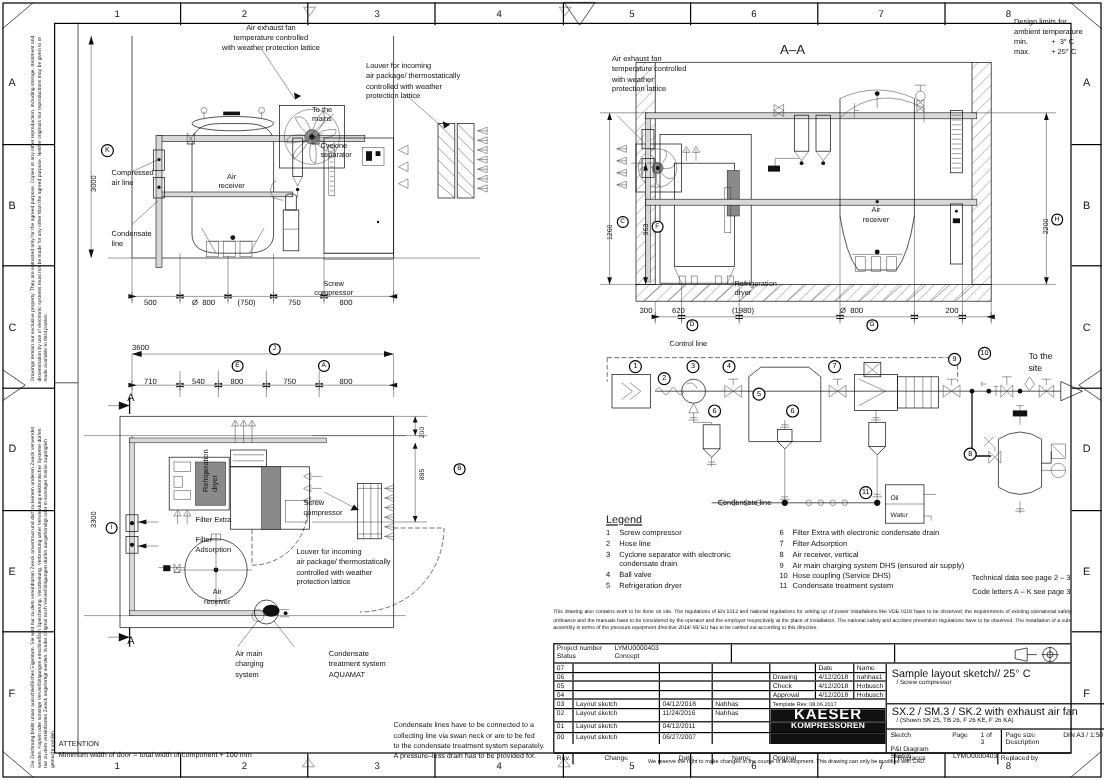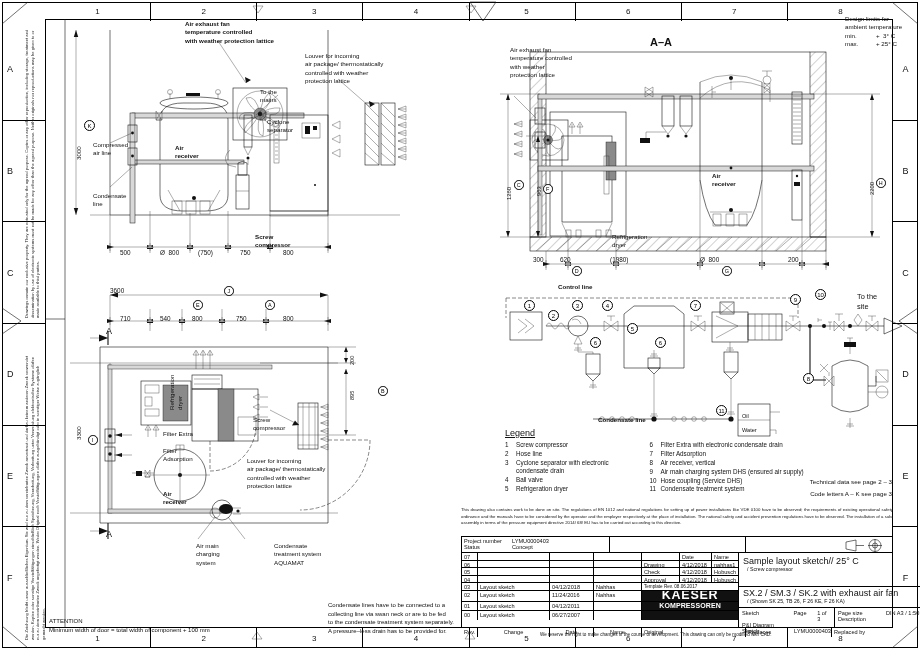--- a/index.html
+++ b/index.html
@@ -46,21 +46,21 @@
     position:absolute; left:24px; width:290px; height:18px;
     transform-origin:0 0; transform:rotate(-90deg);
     font-size:4.1px; line-height:1.38; letter-spacing:0.01em;
     color:#222; text-align:left;
   }
   .legal-vert.en { top:318px; }
   .legal-vert.de { top:640px; }
 
   
   .lbl { position:absolute; font-size:6.2px; line-height:1.35; color:#111; white-space:pre; }
-  .lbl.c { text-align:left;font-weight:bold; }
+  .lbl.c { text-align:center; }
   .dim { position:absolute; font-size:6.4px; color:#111; white-space:pre; }
   .vert-lbl { position:absolute; font-size:6.2px; line-height:1.3; white-space:pre;
               transform-origin:0 0; transform:rotate(-90deg); }
 
   .bubble {
     position:absolute; width:11px; height:11px; border:0.7px solid #000;
     border-radius:50%; font-size:6px; display:flex; align-items:center;
     justify-content:center; background:#fff; color:#000;
   }
   .bubble.sm { width:9.5px; height:9.5px; font-size:5.4px; }

